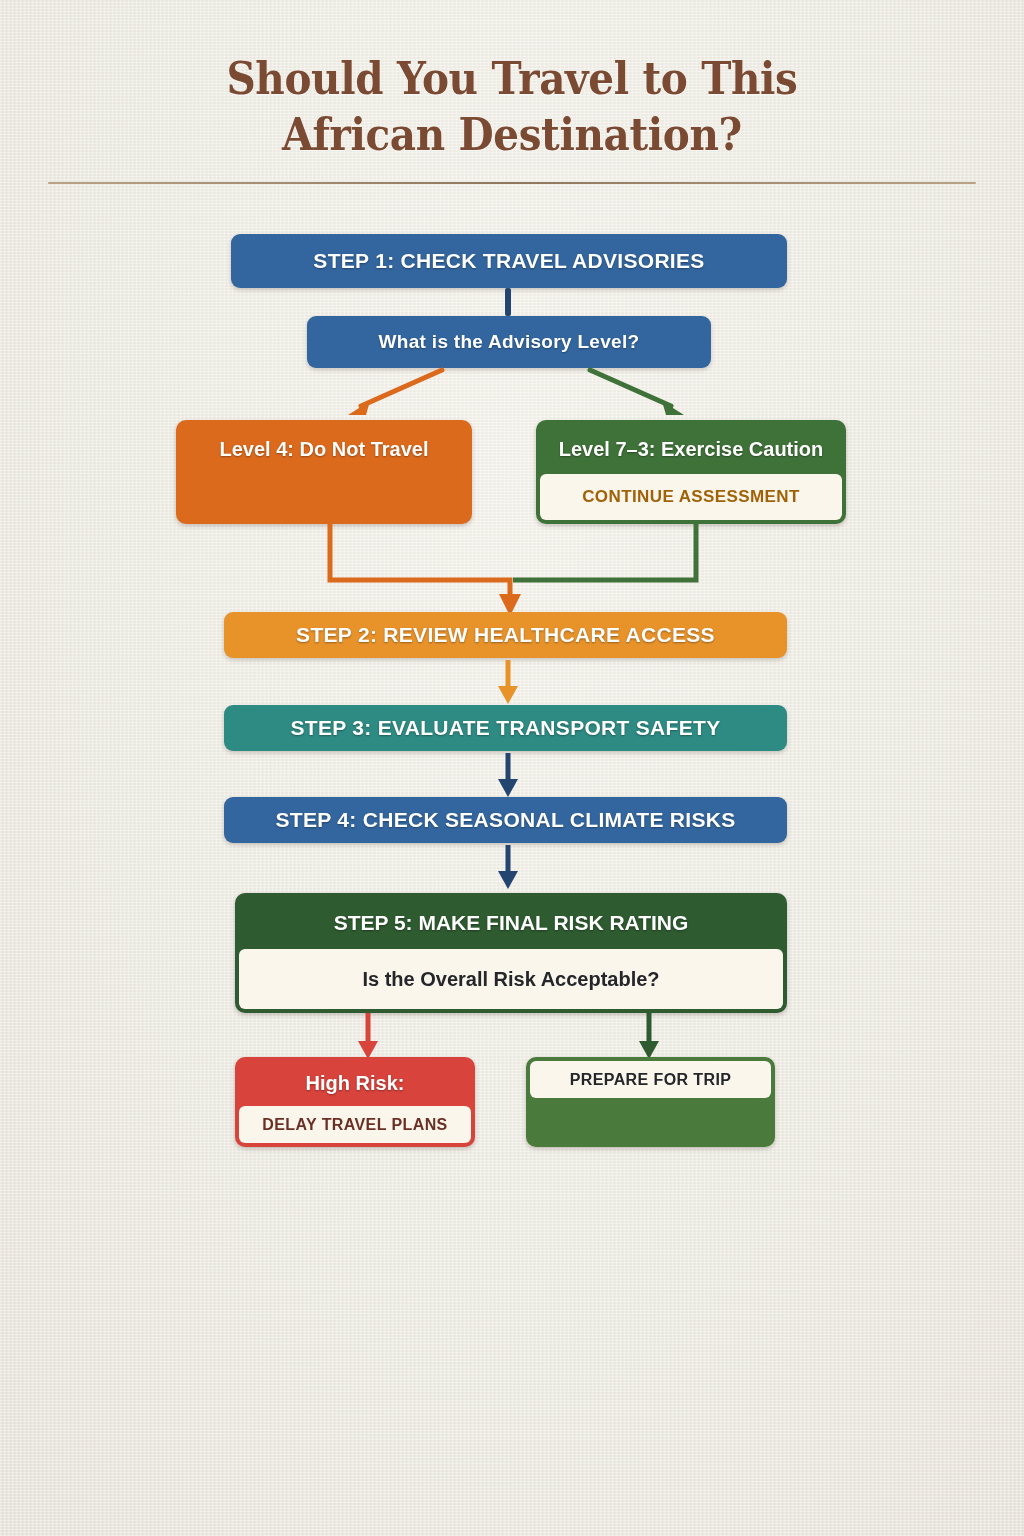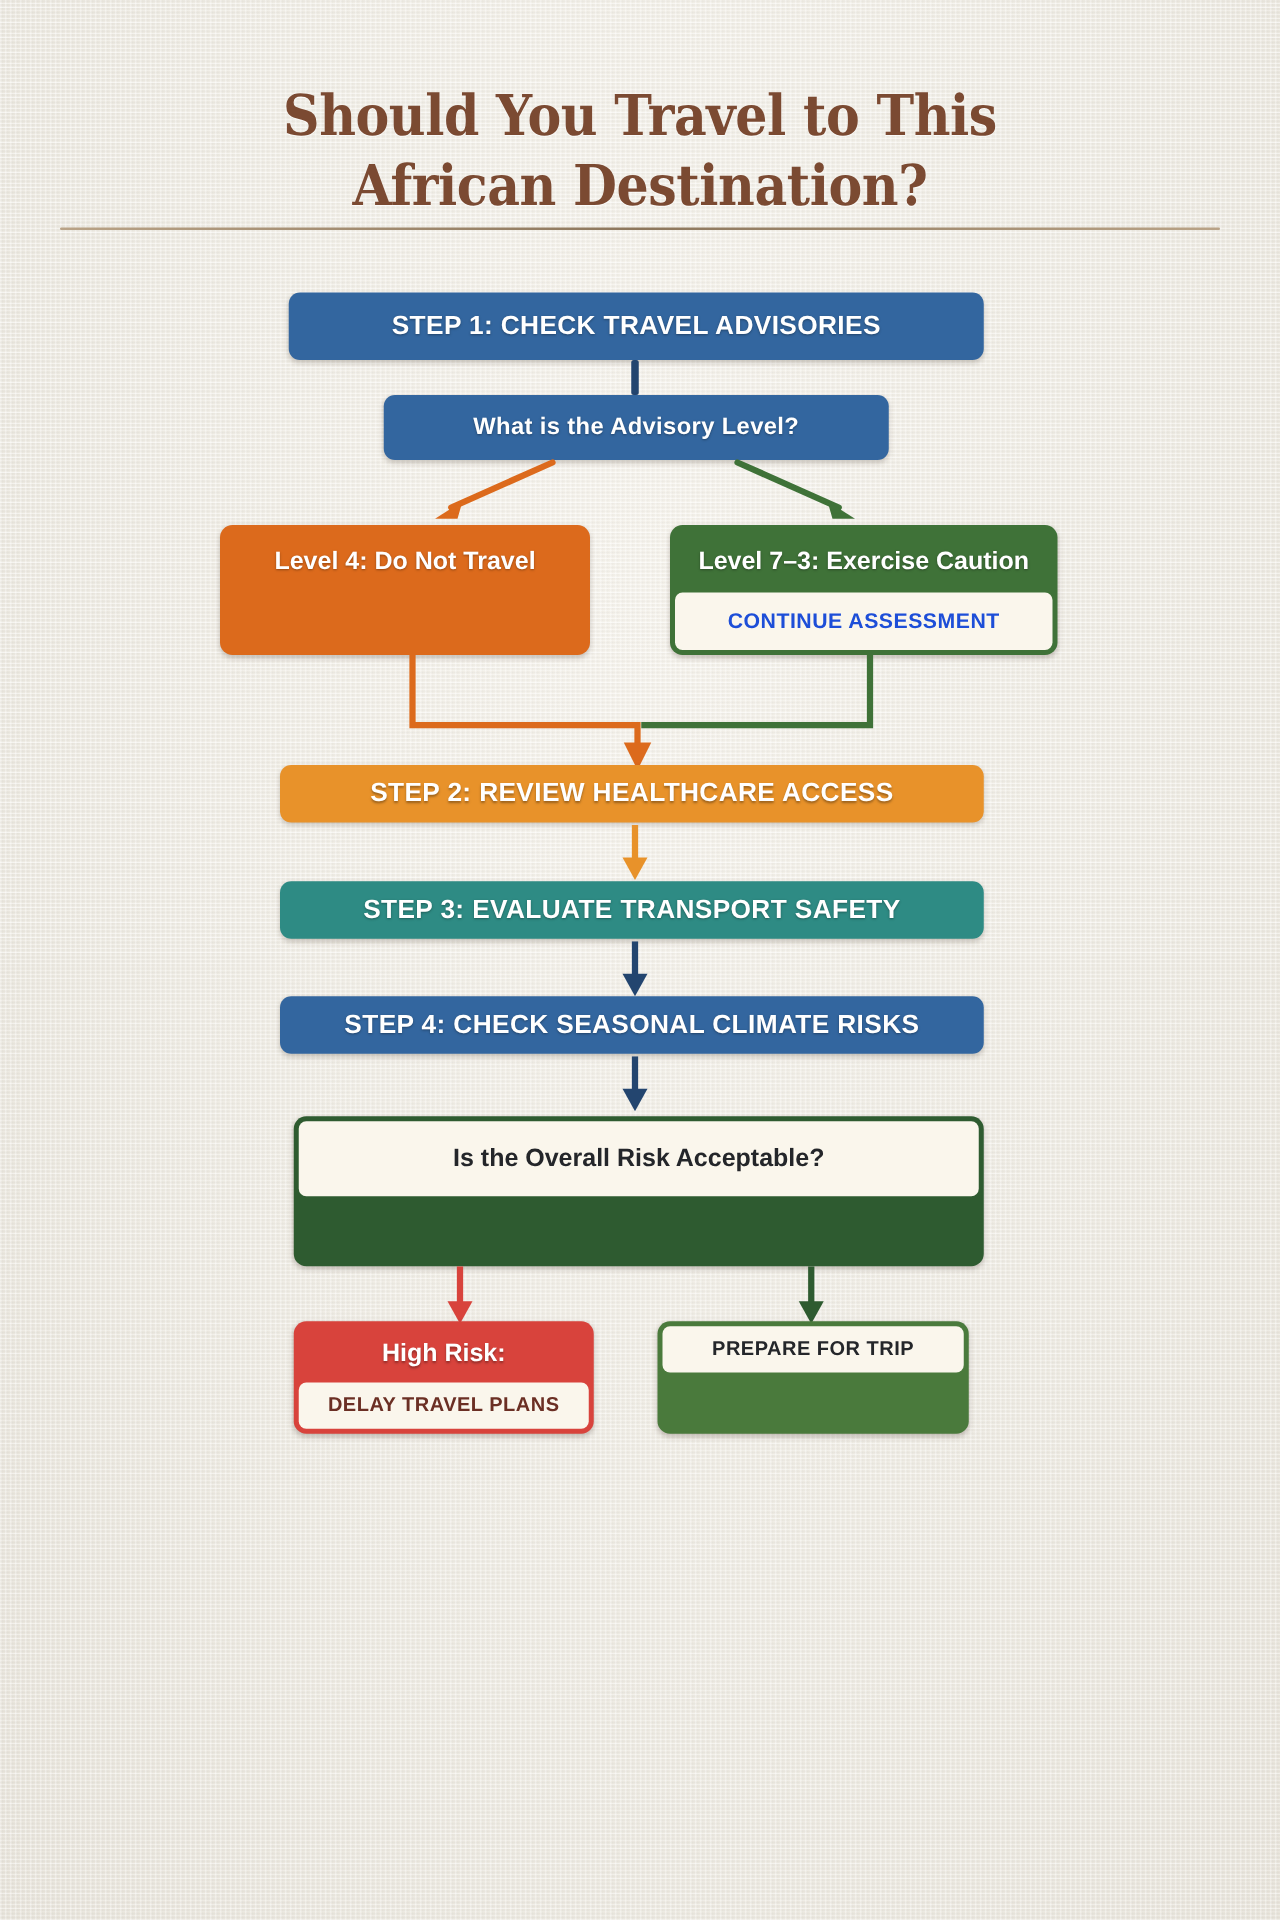--- a/index.html
+++ b/index.html
@@ -16,21 +16,21 @@
     background-image:
       repeating-linear-gradient(0deg, rgba(255,255,255,0.55) 0px, rgba(255,255,255,0.0) 1px, rgba(0,0,0,0.022) 2px, rgba(255,255,255,0.0) 3px),
       repeating-linear-gradient(90deg, rgba(255,255,255,0.45) 0px, rgba(0,0,0,0.016) 2px, rgba(255,255,255,0.0) 4px),
       radial-gradient(ellipse at 50% 30%, #f6f3ec 0%, #efece4 55%, #e9e5dc 100%);
   }
 
   
   .title-block {
     position: absolute;
     left: 0;
-    top: 65px;
+    top: 51px;
     width: 1024px;
     text-align: center;
   }
   .title-line {
     font-family: "DejaVu Serif", "Liberation Serif", serif;
     font-weight: bold;
     font-size: 45px;
     line-height: 56px;
     letter-spacing: -0.4px;
     color: #7b4a32;
@@ -141,21 +141,21 @@
   <line x1="20" y1="4" x2="101" y2="40" stroke="#3f7238" stroke-width="5" stroke-linecap="round"></line>
   <polygon points="114,49 92,35 96,49" fill="#3f7238"></polygon>
 </svg>
 
 <div class="card" style="left:176px; top:420px; width:296px; height:104px; background:#dc6a1c;">
   <div class="card-head" style="height:50px;">Level 4: Do Not Travel</div>
 </div>
 
 <div class="card" style="left:536px; top:420px; width:310px; height:104px; background:#3f7238;">
   <div class="card-head" style="height:50px;">Level 7–3: Exercise Caution</div>
-  <div class="card-body" style="height:46px; color:#1d4ed8;">CONTINUE ASSESSMENT</div>
+  <div class="card-body" style="height:46px; color:#a16207;">CONTINUE ASSESSMENT</div>
 </div>
 
 <svg class="conn" width="560" height="100" style="left:230px; top:522px;" viewBox="0 0 560 100">
 
   <path d="M100,2 L100,58 L280,58 L280,76" fill="none" stroke="#dc6a1c" stroke-width="5" stroke-linejoin="miter"></path>
   <polygon points="280,94 269,72 291,72" fill="#dc6a1c"></polygon>
 
   <path d="M466,2 L466,58 L283,58" fill="none" stroke="#3f7238" stroke-width="5" stroke-linejoin="miter"></path>
 </svg>
 
@@ -180,20 +180,21 @@
 <div class="node c-blue" style="left:224px; top:797px; width:563px; height:46px;">
   <div class="bar step-bar">STEP 4: CHECK SEASONAL CLIMATE RISKS</div>
 </div>
 
 <svg class="conn" width="30" height="48" style="left:493px; top:845px;" viewBox="0 0 30 48">
   <line x1="15" y1="0" x2="15" y2="30" stroke="#23456f" stroke-width="5"></line>
   <polygon points="15,44 5,26 25,26" fill="#23456f"></polygon>
 </svg>
 
 <div class="card" style="left:235px; top:893px; width:552px; height:120px; background:#2e5b30;">
+  <div class="card-head" style="height:52px; font-size:21px;">STEP 5: MAKE FINAL RISK RATING</div>
   <div class="card-body" style="height:60px; font-size:20px; color:#24262a; letter-spacing:0;">Is the Overall Risk Acceptable?</div>
 </div>
 
 <svg class="conn" width="30" height="50" style="left:353px; top:1013px;" viewBox="0 0 30 50">
   <line x1="15" y1="0" x2="15" y2="32" stroke="#d8433c" stroke-width="5"></line>
   <polygon points="15,46 5,28 25,28" fill="#d8433c"></polygon>
 </svg>
 
 <svg class="conn" width="30" height="50" style="left:634px; top:1013px;" viewBox="0 0 30 50">
   <line x1="15" y1="0" x2="15" y2="32" stroke="#2e5b30" stroke-width="5"></line>

